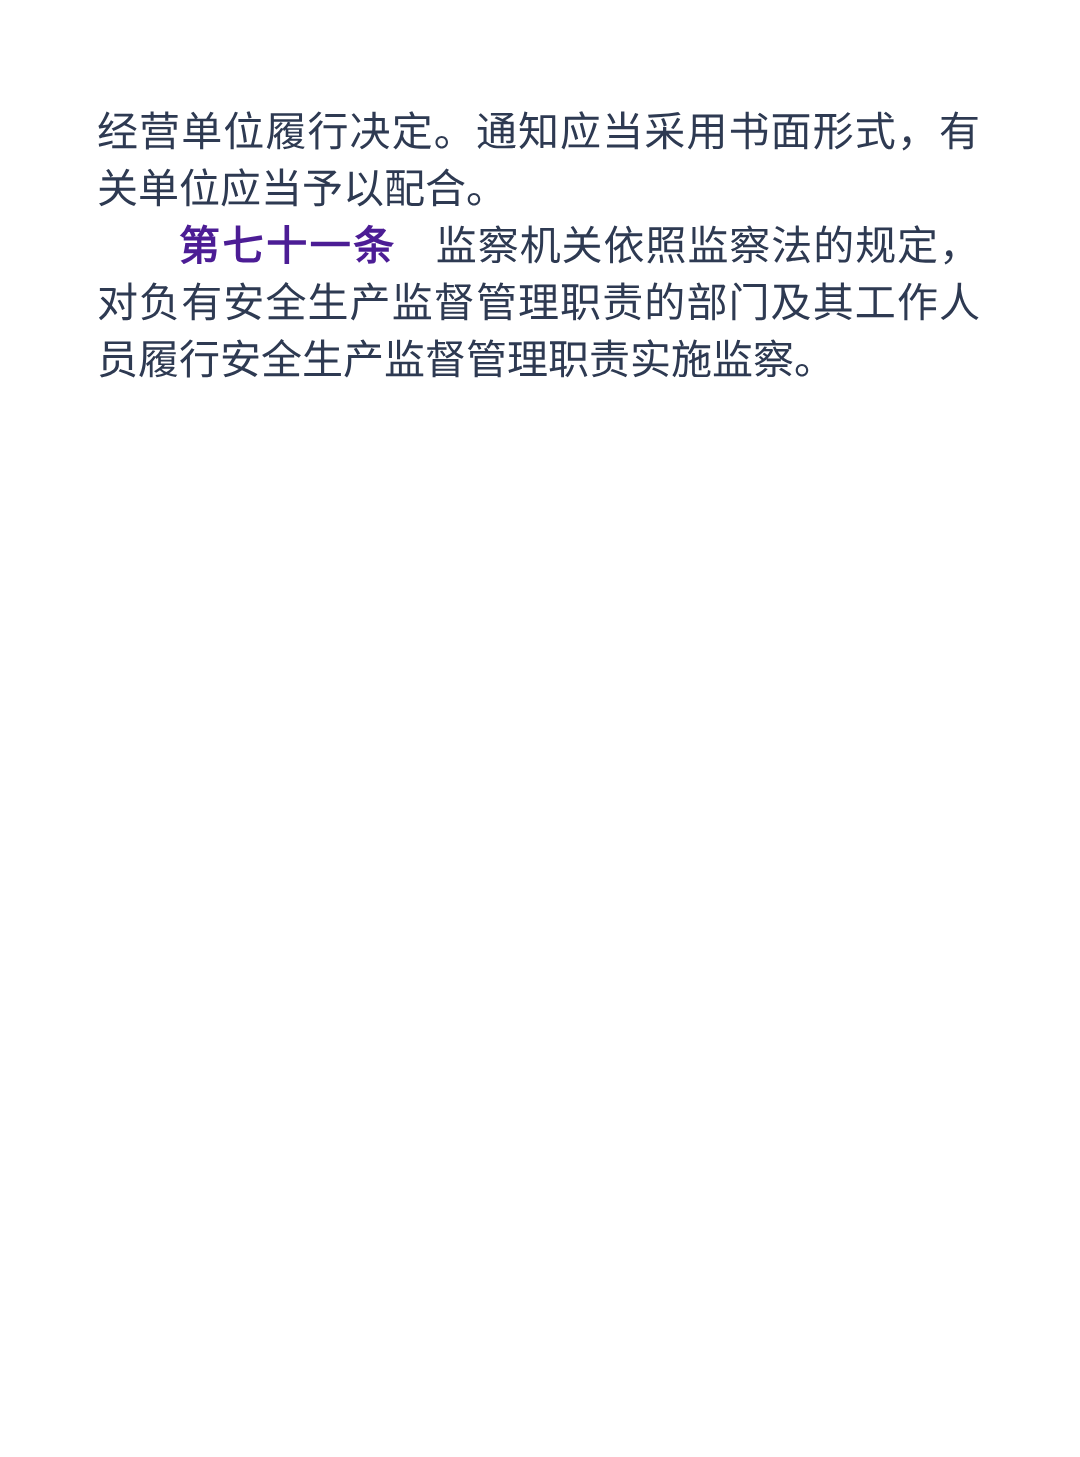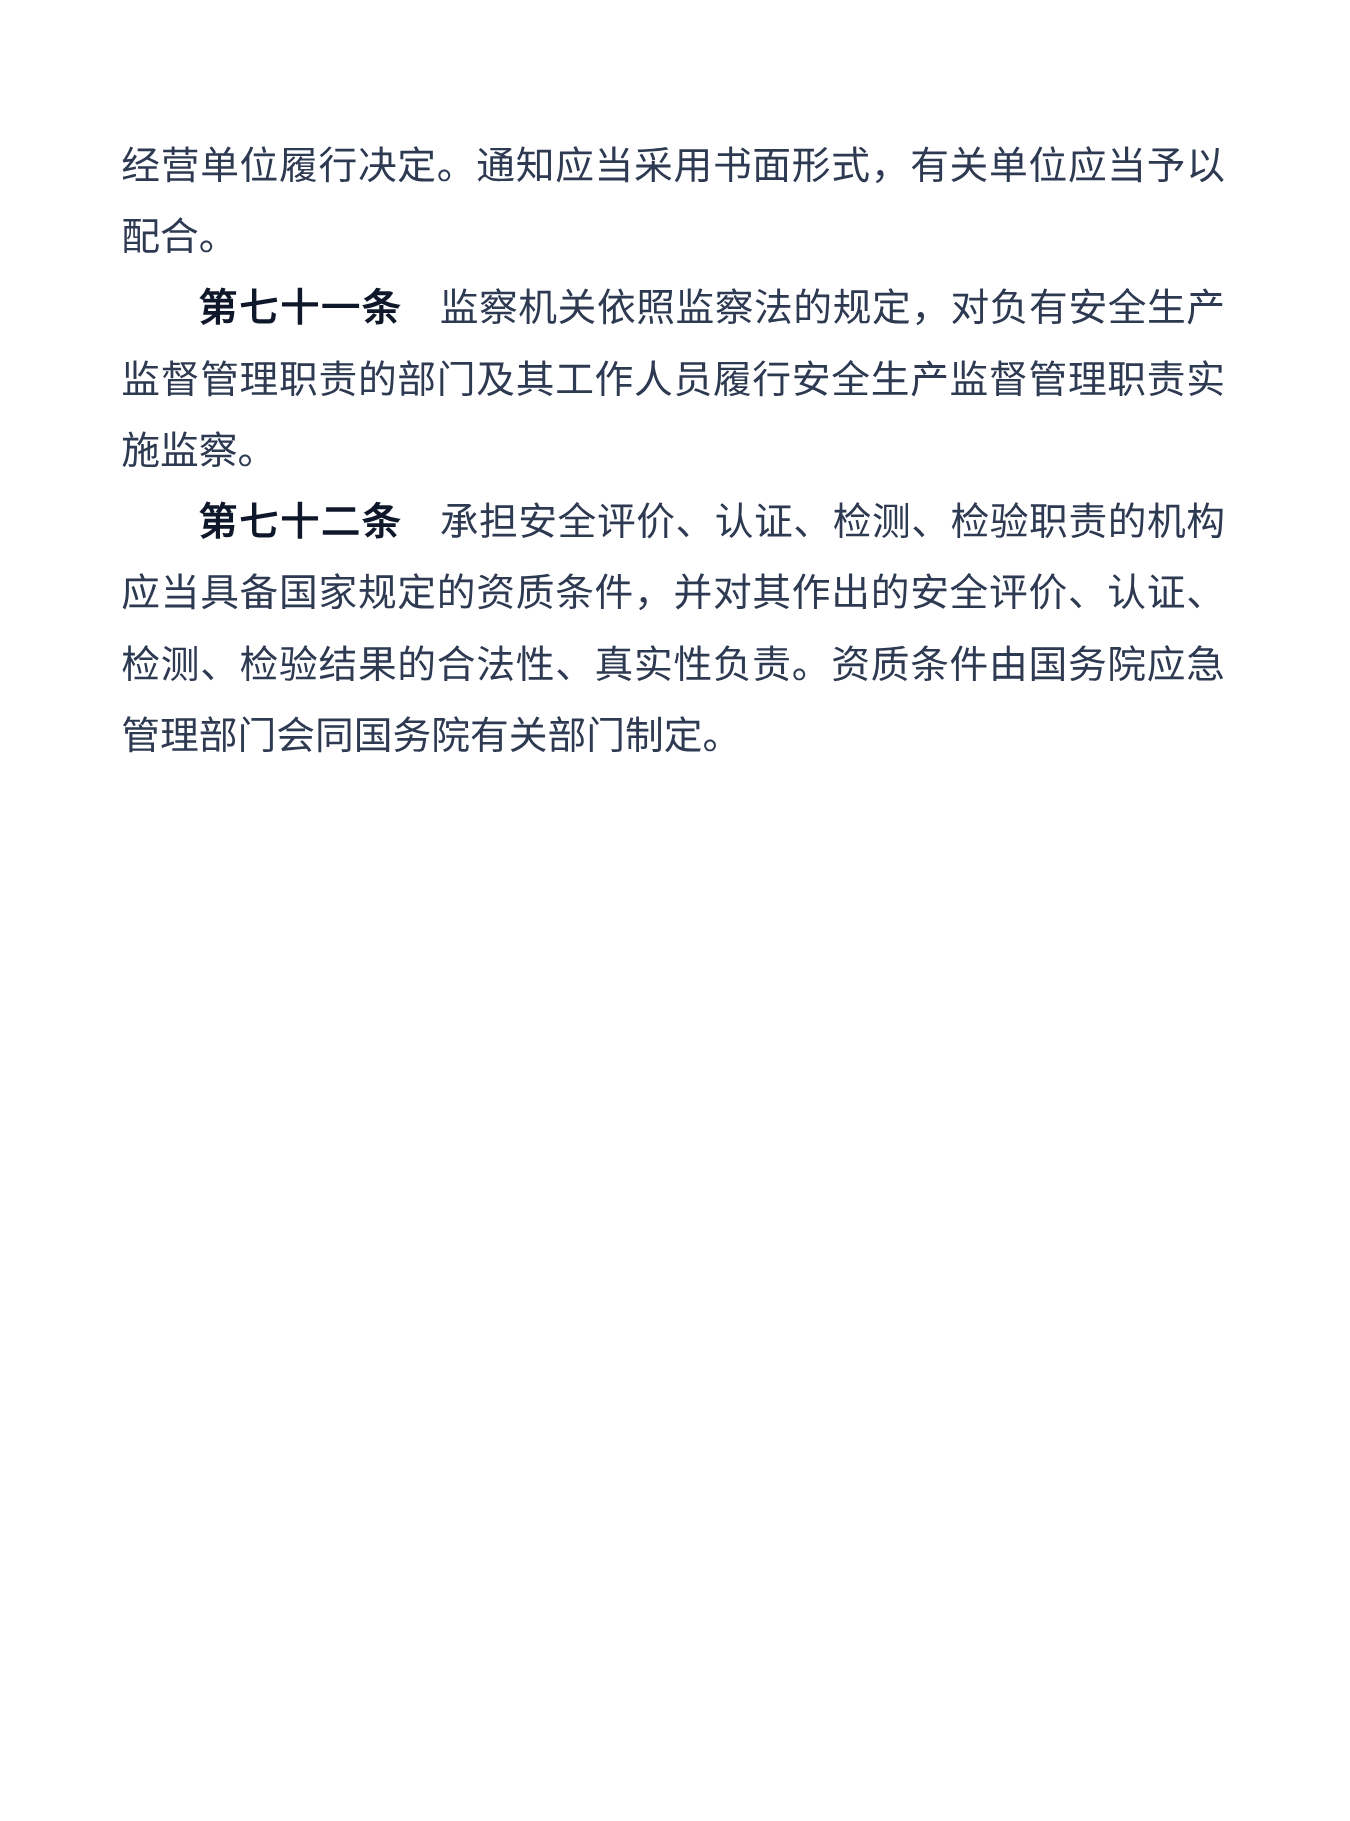--- a/index.html
+++ b/index.html
@@ -12,53 +12,52 @@
     width: 1080px;
     height: 1457px;
     background: #ffffff;
     overflow: hidden;
     box-sizing: border-box;
     padding: 104px 100px 0 97px;
   }
   .doc-body {
     width: 883px;
     font-family: "Liberation Serif", "DejaVu Serif", serif;
-    font-size: 31px;
+    font-size: 41px;
     line-height: 57px;
     color: #2e3a52;
     text-align: justify;
   }
   .doc-body p {
     margin: 0;
     padding: 0;
   }
   p.indent {
     text-indent: 2em;
   }
   .article-num {
     font-family: Liberation Serif, serif;
     font-weight: 700;
-    color: #0f172a;
+    color: #4c1d95;
     margin-right: 0.95em;
     letter-spacing: 0.04em;
   }
   .article-num:empty {
     display: none;
     margin: 0;
   }
 </style>
 </head>
 <body>
 
 <div class="page">
   <div class="doc-body">
 
     <p><span>经营单位履行决定。通知应当采用书面形式，有关单位应当予以配合。</span></p>
 
 
     <p class="indent"><strong class="article-num">第七十一条</strong><span>监察机关依照监察法的规定，对负有安全生产监督管理职责的部门及其工作人员履行安全生产监督管理职责实施监察。</span></p>
 
-    <p class="indent"><strong class="article-num">第七十二条</strong><span>承担安全评价、认证、检测、检验职责的机构应当具备国家规定的资质条件，并对其作出的安全评价、认证、检测、检验结果的合法性、真实性负责。资质条件由国务院应急管理部门会同国务院有关部门制定。</span></p>
 
 
 
   </div>
 </div>
 
 </body></html>

